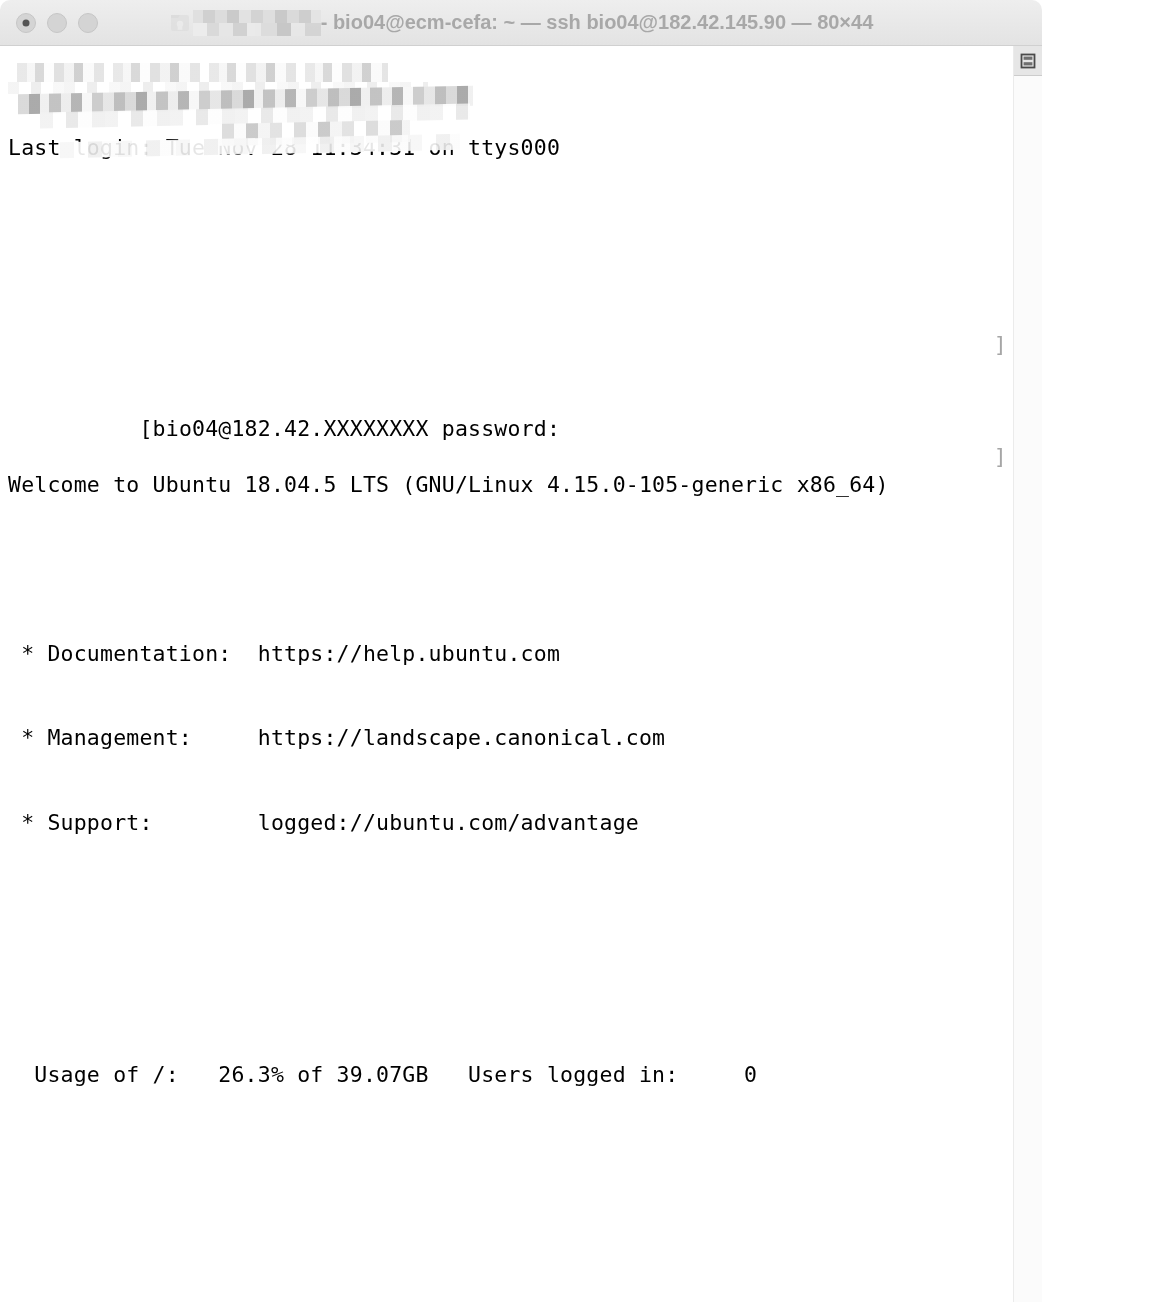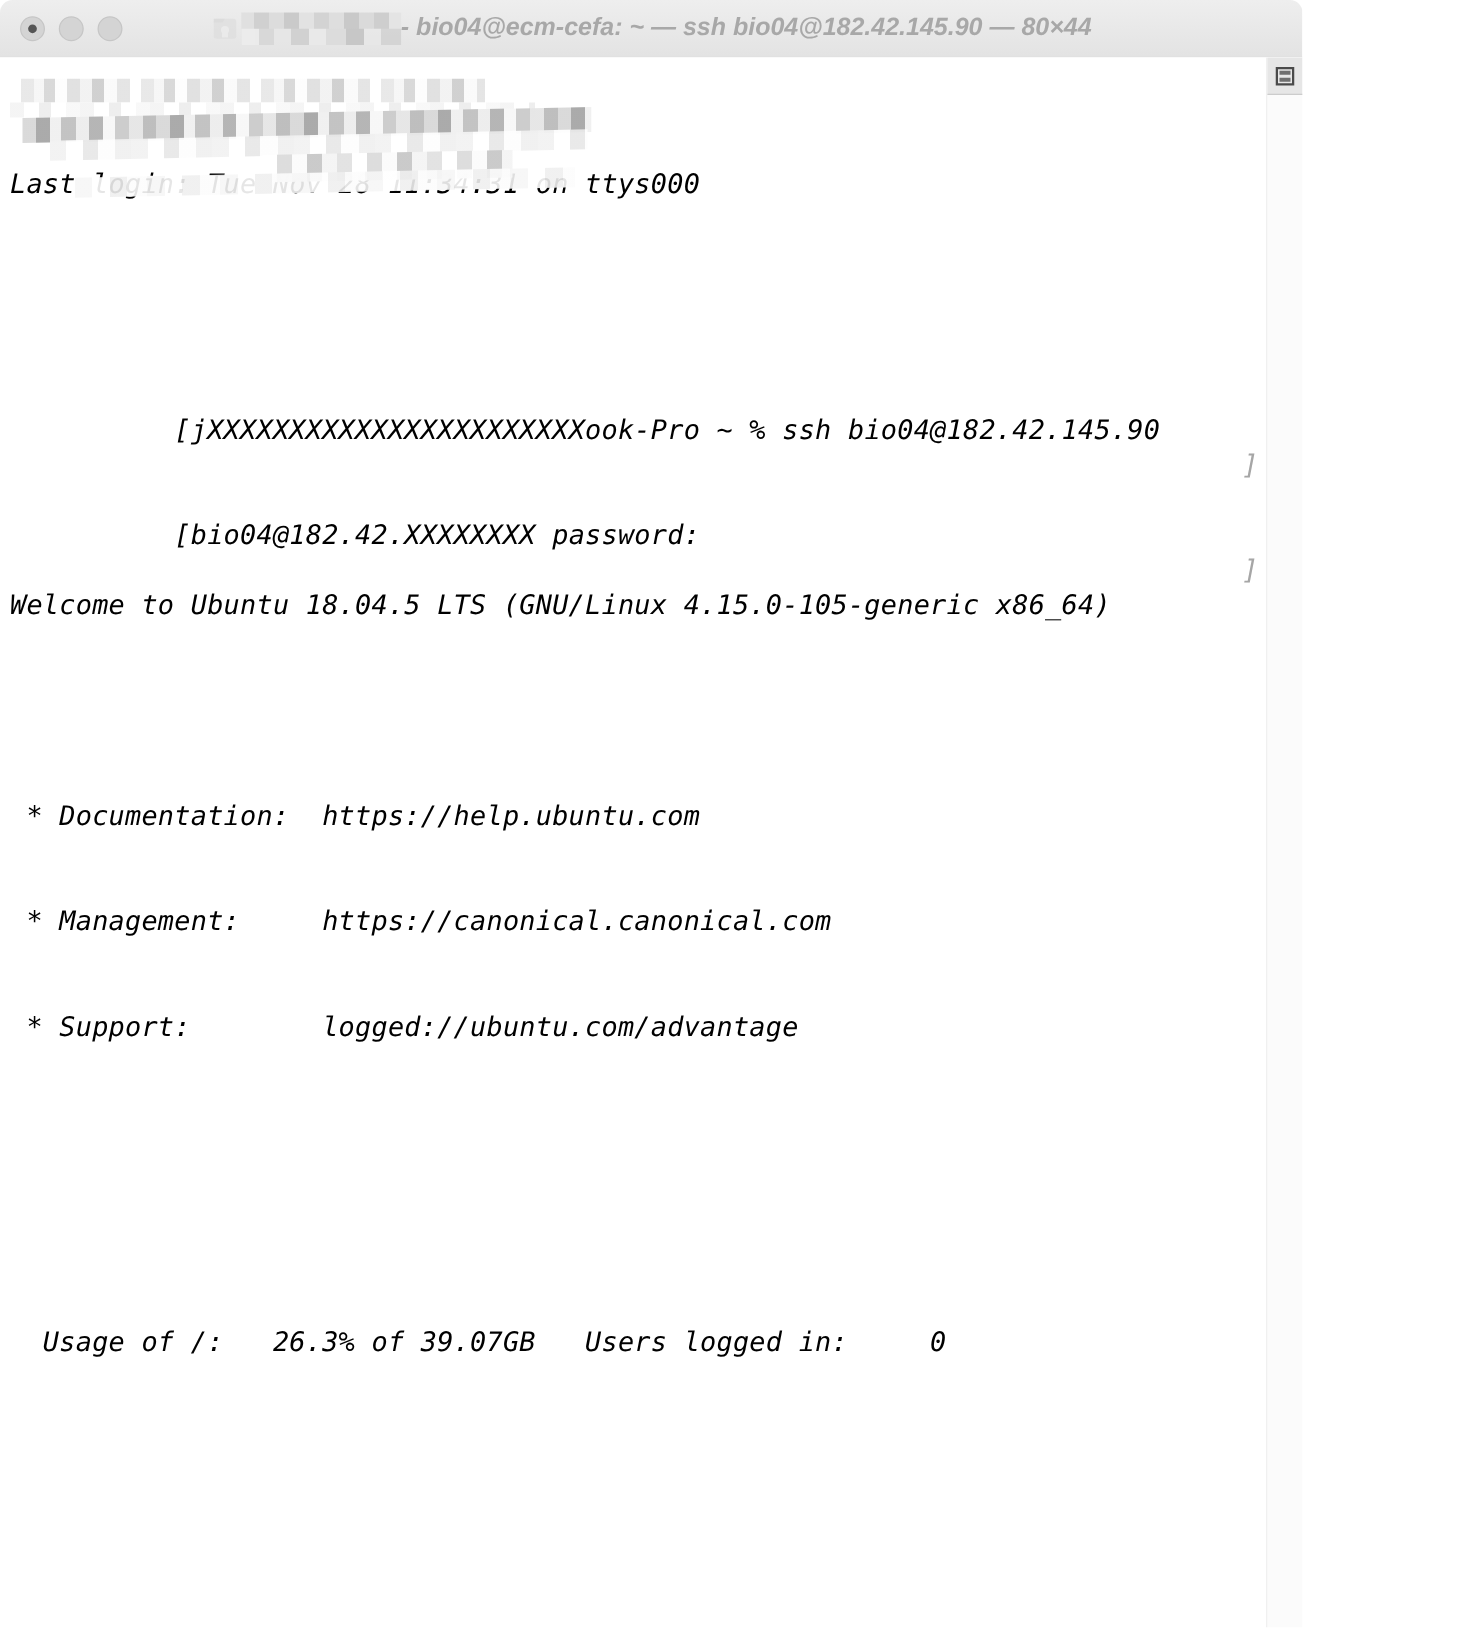--- a/index.html
+++ b/index.html
@@ -14,21 +14,20 @@
     overflow: hidden;
     font-family: "DejaVu Sans Mono", monospace;
   }
 
   .window {
     position: relative;
     width: 1042px;
     height: 1302px;
     background: #ffffff;
     overflow: hidden;
-    font-style: italic;
   }
 
   
   .titlebar {
     position: relative;
     height: 45px;
     background: linear-gradient(to bottom, #eeeeee 0%, #e8e8e8 55%, #e3e3e3 100%);
     border-bottom: 1px solid #d0d0d0;
     border-top-left-radius: 10px;
     border-top-right-radius: 10px;
@@ -304,31 +303,30 @@
   </div>
 
   <div class="term-wrap">
 
     <div class="term">
       <div class="term-lines">
 
         <div class="line">Last login: Tue Nov 28 11:34:31 on ttys000</div>
         <div class="line"></div>
         <div class="line">
-          <span>[jXXXXXXXXXXXXXXXXXXXXXXXook-Pro ~ % ssh bio04@182.42.145.90</span>
           <span class="mark-bracket">]</span>
         </div>
         <div class="line">
           <span>[bio04@182.42.XXXXXXXX password:</span>
           <span class="mark-bracket">]</span>
         </div>
         <div class="line">Welcome to Ubuntu 18.04.5 LTS (GNU/Linux 4.15.0-105-generic x86_64)</div>
         <div class="line"></div>
         <div class="line"> * Documentation:  https://help.ubuntu.com</div>
-        <div class="line"> * Management:     https://canonical.canonical.com</div>
+        <div class="line"> * Management:     https://landscape.canonical.com</div>
         <div class="line"> * Support:        logged://ubuntu.com/advantage</div>
         <div class="line"></div>
         <div class="line"></div>
         <div class="line">  Usage of /:   26.3% of 39.07GB   Users logged in:     0</div>
         
         
         
         
         
         

